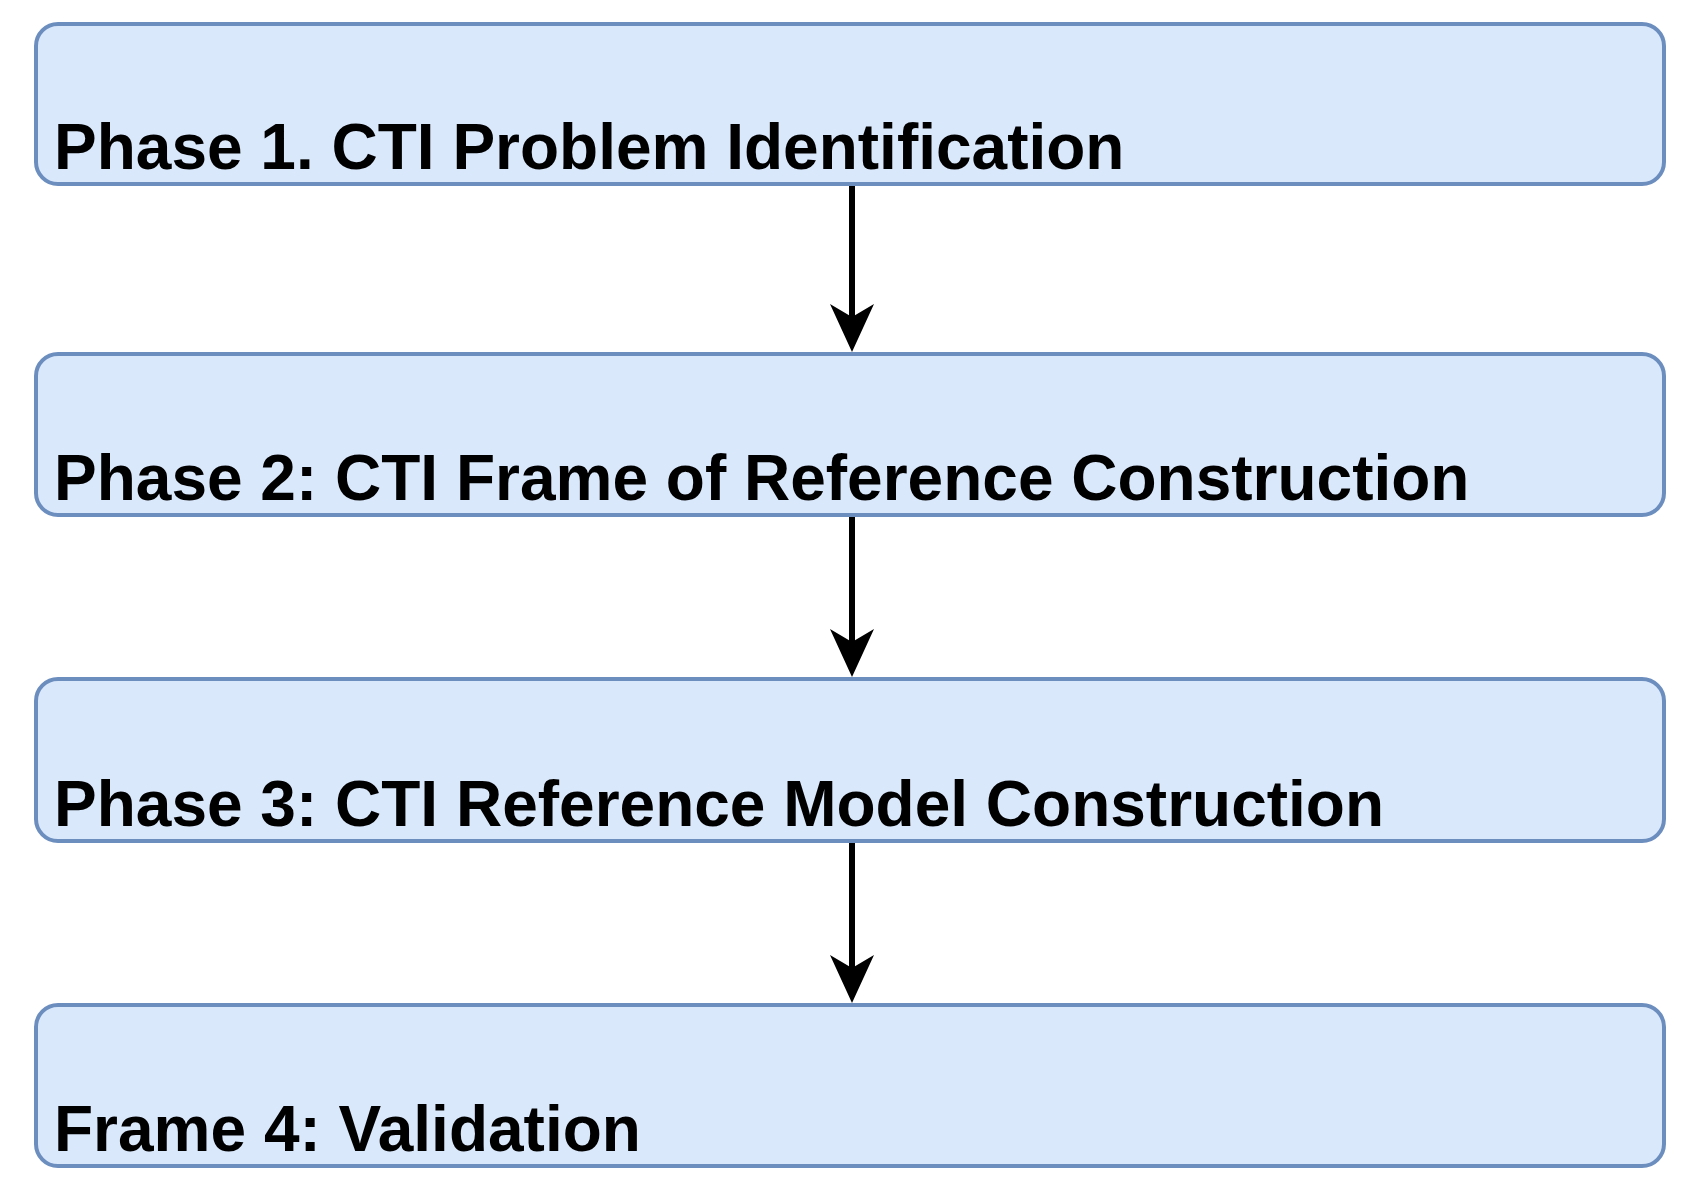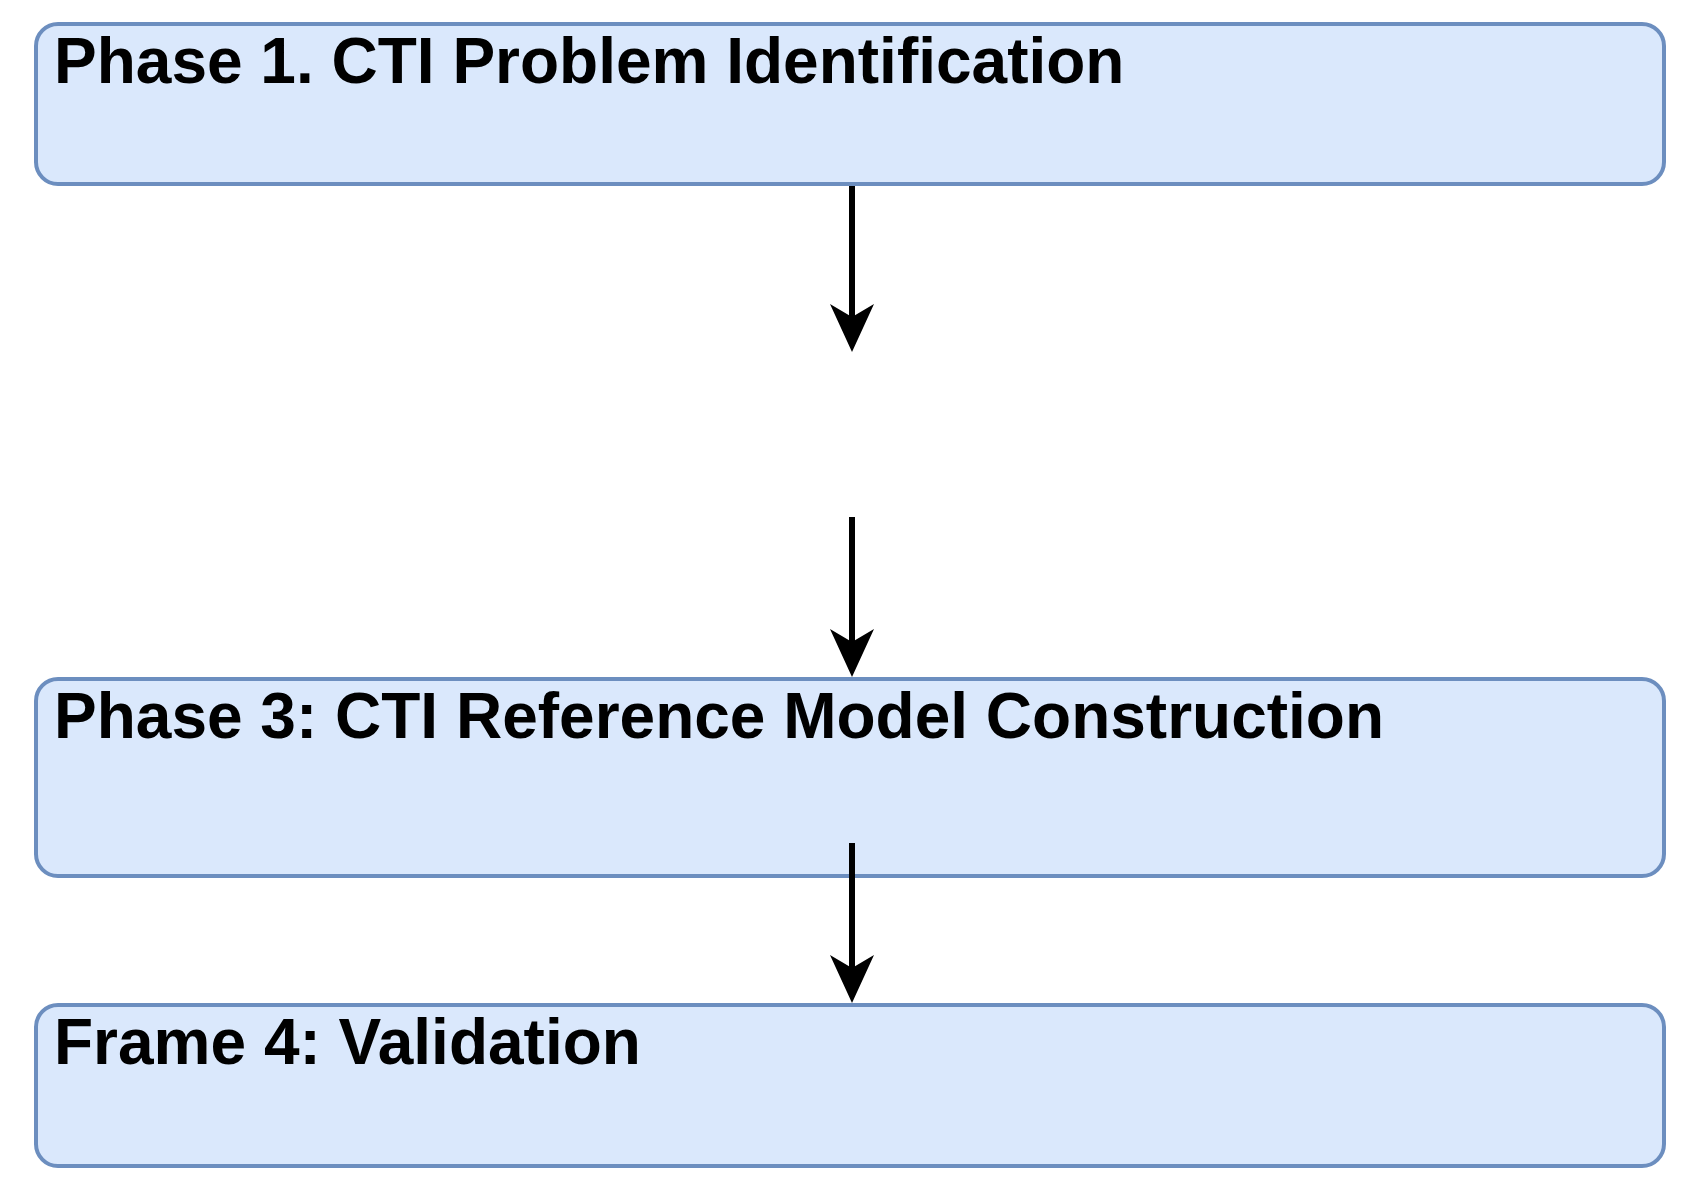--- a/index.html
+++ b/index.html
@@ -13,26 +13,26 @@
   }
   .phase-box {
     position: absolute;
     left: 34px;
     width: 1632px;
     box-sizing: border-box;
     background: var(--box-fill, #dae8fc);
     border: 4px solid var(--box-border, #6c8ebf);
     border-radius: 24px;
     display: flex;
-    align-items: flex-start;
+    align-items: flex-end;
     padding: 0 16px;
   }
   #phase-box-1 { top: 22px;   height: 164px; }
   #phase-box-2 { top: 352px;  height: 165px; }
-  #phase-box-3 { top: 677px;  height: 201px; }
+  #phase-box-3 { top: 677px;  height: 166px; }
   #phase-box-4 { top: 1003px; height: 165px; }
   .phase-label {
     font-size: 64px;
     font-weight: bold;
     color: var(--text, #000000);
     line-height: 1.1;
     white-space: nowrap;
   }
   .arrow {
     position: absolute;
@@ -52,20 +52,23 @@
 
   <div class="phase-box" id="phase-box-1">
     <span class="phase-label">Phase 1. CTI Problem Identification</span>
   </div>
 
   <svg class="arrow" id="arrow-1" viewBox="0 0 60 166" xmlns="http://www.w3.org/2000/svg" aria-hidden="true">
     <line x1="30" y1="0" x2="30" y2="133" stroke="currentColor" stroke-width="6"></line>
     <polygon points="30,166 8,118 30,131 52,118" fill="currentColor"></polygon>
   </svg>
 
+  <div class="phase-box" id="phase-box-2">
+    <span class="phase-label">Phase 2: CTI Frame of Reference Construction</span>
+  </div>
 
   <svg class="arrow" id="arrow-2" viewBox="0 0 60 160" xmlns="http://www.w3.org/2000/svg" aria-hidden="true">
     <line x1="30" y1="0" x2="30" y2="127" stroke="currentColor" stroke-width="6"></line>
     <polygon points="30,160 8,112 30,125 52,112" fill="currentColor"></polygon>
   </svg>
 
   <div class="phase-box" id="phase-box-3">
     <span class="phase-label">Phase 3: CTI Reference Model Construction</span>
   </div>
 

